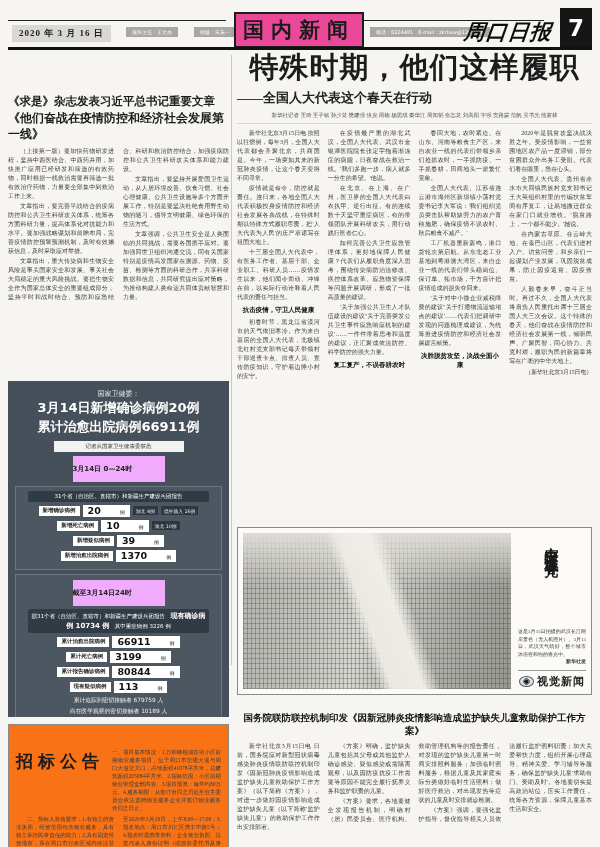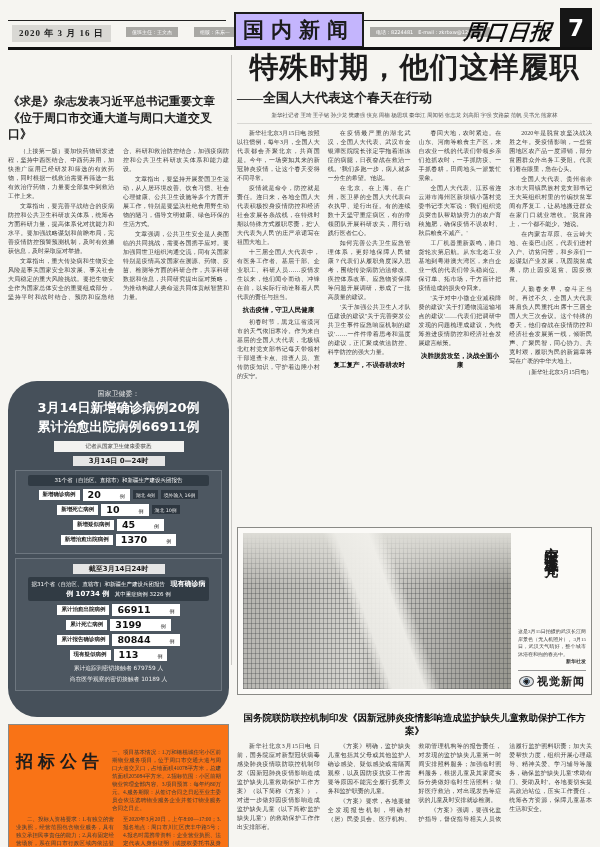--- a/index.html
+++ b/index.html
@@ -11,21 +11,21 @@
   .hdr{position:absolute;left:8px;top:8px;right:8px;height:42px;}
   .hdr-rule-top-l{position:absolute;left:0;top:12px;width:218px;height:1px;background:#222;}
   .hdr-rule-top-r{position:absolute;right:48px;top:12px;width:185px;height:1px;background:#222;}
   .hdr-rule-bot{position:absolute;left:0;bottom:0;width:100%;height:3px;background:#111;}
   .hdr-date{position:absolute;left:4px;top:17px;background:#d9d8d4;color:#222;
             font-weight:bold;font-size:9px;padding:2px 7px;letter-spacing:1px;}
   .hdr-chip{position:absolute;top:19px;background:#a9a8a4;color:#fff;font-size:5px;
             padding:2px 6px;font-family:"DejaVu Sans",sans-serif;}
   .chip1{left:118px;} .chip2{left:186px;}
   .hdr-sec{position:absolute;left:226px;top:4px;width:126px;height:32px;border:2px solid #1d1d1d;
-           background:#c4b5fd;display:flex;align-items:center;justify-content:center;
+           background:#ec4899;display:flex;align-items:center;justify-content:center;
            font-size:21px;font-weight:bold;letter-spacing:7px;font-family:"DejaVu Serif",serif;}
   .hdr-contact{position:absolute;left:362px;top:19px;background:#a9a8a4;color:#fff;
                font-size:5px;padding:2px 6px;font-family:"DejaVu Sans",sans-serif;white-space:nowrap;}
   .hdr-mast{position:absolute;right:40px;top:10px;font-family:"DejaVu Serif",serif;
             font-weight:bold;font-style:italic;font-size:21px;transform:skewX(-6deg);
             letter-spacing:1px;color:#0d0d0d;}
   .hdr-page{position:absolute;right:0;top:0;width:32px;height:39px;background:#161616;color:#fff;
             display:flex;align-items:center;justify-content:center;font-size:23px;font-weight:bold;
             font-family:"DejaVu Sans",sans-serif;}
 
@@ -35,27 +35,27 @@
   .col-main{position:absolute;left:237px;top:52px;width:355px;}
 
   
   .la-kicker{font-size:11.5px;font-weight:bold;line-height:1.35;font-family:"DejaVu Sans",sans-serif;}
   .la-title{font-size:12px;font-weight:bold;line-height:1.35;margin-bottom:5px;font-family:"DejaVu Sans",sans-serif;}
   .la-body{height:226px;overflow:hidden;column-count:2;column-gap:9px;}
   .bp{font-size:6px;line-height:9px;color:#3a3a3a;text-align:justify;margin:0 0 1px 0;text-indent:12px;}
 
   
   .stats{margin-top:8px;background:#46505a;padding:6px 7px;color:#fff;
-         font-family:"DejaVu Sans",sans-serif;height:336px;overflow:hidden;box-sizing:border-box;border-radius:29px;}
+         font-family:"DejaVu Sans",sans-serif;height:336px;overflow:hidden;box-sizing:border-box;}
   .st-agency{text-align:center;font-size:7px;color:#e8e8e8;margin-top:2px;}
   .st-h1{text-align:center;font-size:13px;font-weight:bold;line-height:1.45;}
   .st-src{margin:4px auto 0;width:130px;background:#f2f2f0;color:#333;font-size:5.5px;
           text-align:center;padding:2px 0;}
-  .st-date{margin:4px auto;width:92px;background:#e5e5e5;color:#222;font-size:7px;font-weight:bold;
-           text-align:center;padding:0 0;}
+  .st-date{margin:4px auto;width:92px;background:#f0abfc;color:#222;font-size:7px;font-weight:bold;
+           padding:8px 0;}
   .panel{border:1px solid #6d767f;background:#4d5761;padding:4px 4px;margin-top:4px;}
   .ph{background:#313b44;color:#fff;font-size:5.5px;text-align:center;padding:2px 2px;
       border-radius:2px;margin:0 8px 3px;}
   .ph b{font-size:7px;}
   .srow{display:flex;justify-content:center;align-items:center;gap:3px;margin:3px 0;}
   .slabel{background:#fff;color:#222;font-size:5.5px;font-weight:bold;padding:1.5px 4px;}
   .sval{background:#fff;color:#111;padding:0.5px 5px;display:inline-flex;align-items:baseline;gap:19px;}
   .sval b{font-size:9.5px;} .sval i{font-style:normal;font-size:5px;}
   .stag{background:#2e3740;color:#eee;font-size:4.8px;padding:1.5px 3px;}
   .snote{text-align:center;font-size:5.8px;color:#f0f0f0;margin:2px 0;}
@@ -127,21 +127,21 @@
     <div class="hdr-page">7</div>
     <div class="hdr-rule-bot"></div>
   </div>
 
   <div class="col-divider"></div>
 
   <div class="col-left">
 
     <div>
       <div class="la-kicker">《求是》杂志发表习近平总书记重要文章</div>
-      <div class="la-title">《位于周口市交通大道与周口大道交叉口》</div>
+      <div class="la-title">《他们奋战在疫情防控和经济社会发展第一线》</div>
       <div class="la-body">
         <p class="bp">（上接第一版）要加快药物研发进程，坚持中西医结合、中西药并用，加快推广应用已经研发和筛选的有效药物，同时根据一线救治需要再筛选一批有效治疗药物，力量要全部集中到救治工作上来。</p>
         <p class="bp">文章指出，要完善平战结合的疫病防控和公共卫生科研攻关体系，统筹各方面科研力量，提高体系化对抗能力和水平。要加强战略谋划和前瞻布局，完善疫情防控预警预测机制，及时有效捕获信息，及时采取应对举措。</p>
         <p class="bp">文章指出，重大传染病和生物安全风险是事关国家安全和发展、事关社会大局稳定的重大风险挑战。要把生物安全作为国家总体安全的重要组成部分，坚持平时和战时结合、预防和应急结合、科研和救治防控结合，加强疫病防控和公共卫生科研攻关体系和能力建设。</p>
         <p class="bp">文章指出，要坚持开展爱国卫生运动，从人居环境改善、饮食习惯、社会心理健康、公共卫生设施等多个方面开展工作，特别是要坚决杜绝食用野生动物的陋习，倡导文明健康、绿色环保的生活方式。</p>
         <p class="bp">文章强调，公共卫生安全是人类面临的共同挑战，需要各国携手应对。要加强同世卫组织沟通交流，同有关国家特别是疫情高发国家在溯源、药物、疫苗、检测等方面的科研合作，共享科研数据和信息，共同研究提出应对策略，为推动构建人类命运共同体贡献智慧和力量。</p>
       </div>
     </div>
 
     <div class="stats">
@@ -166,21 +166,21 @@
           <span class="slabel">新增死亡病例</span>
           <span class="sval">
               <b>10</b>
               <i>例</i>
             </span>
           <span class="stag">湖北 10例</span>
         </div>
         <div class="srow">
           <span class="slabel">新增疑似病例</span>
           <span class="sval">
-              <b>45</b>
+              <b>39</b>
               <i>例</i>
             </span>
         </div>
         <div class="srow">
           <span class="slabel">新增治愈出院病例</span>
           <span class="sval">
               <b>1370</b>
               <i>例</i>
             </span>
         </div>

